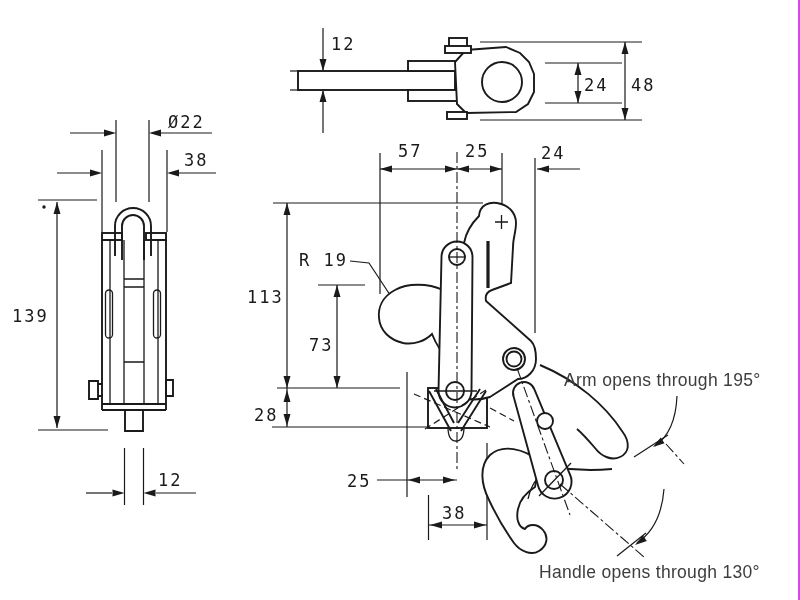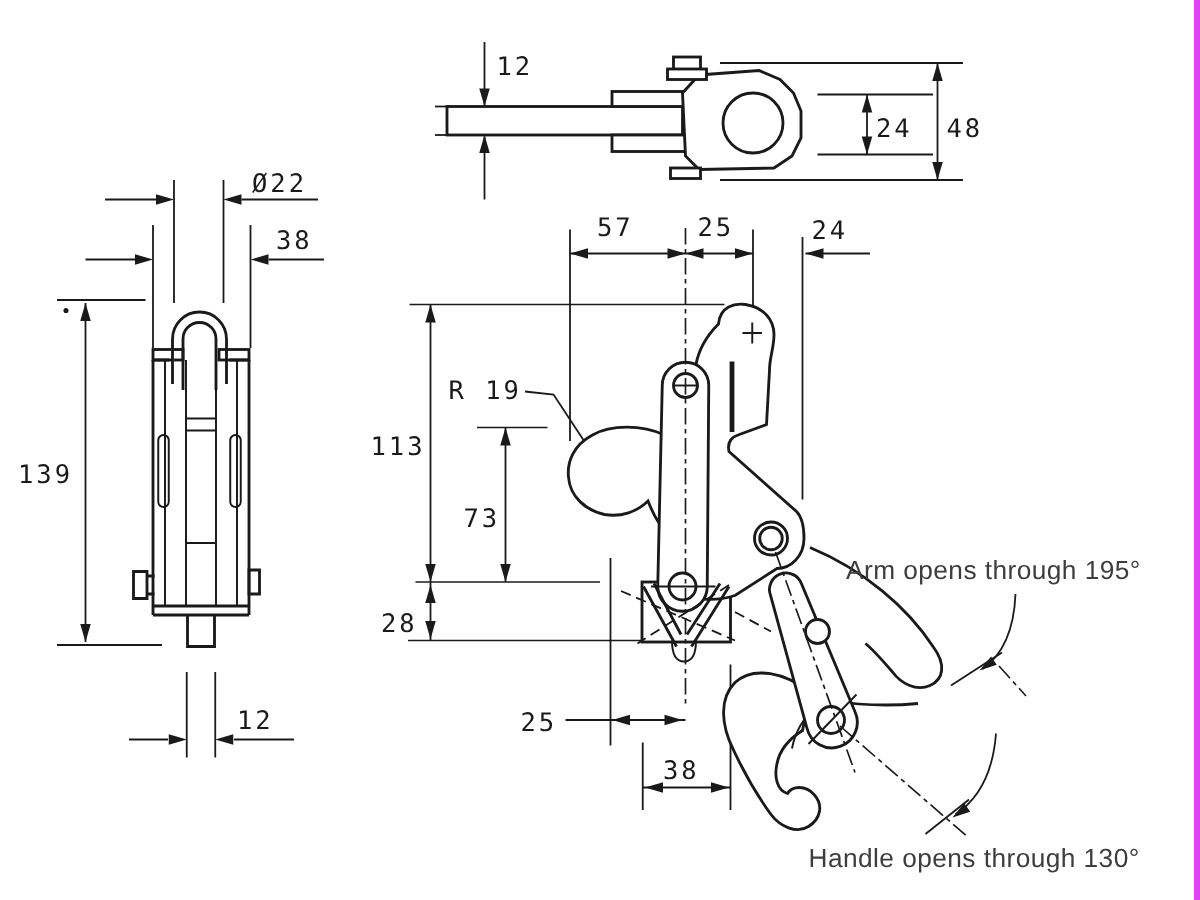--- a/index.html
+++ b/index.html
@@ -1,17 +1,17 @@
 <!DOCTYPE html>
 <html><head>
 <meta charset="utf-8">
 <style>
   html,body{margin:0;padding:0;background:#fff;}
   .page{position:relative;width:800px;height:600px;background:#ffffff;overflow:hidden;
-        border-right:4px solid #d946ef;box-sizing:border-box;
+        border-right:2px solid #d946ef;box-sizing:border-box;
         font-family:"DejaVu Sans Mono", monospace;}
   svg{display:block}
   .dimline{stroke:#1a1a1a;stroke-width:1.2;fill:none;}
   .refline{stroke:#1a1a1a;stroke-width:1.1;fill:none;}
   .part{stroke:#1a1a1a;stroke-width:1.9;fill:#ffffff;}
   .partline{stroke:#1a1a1a;stroke-width:1.9;fill:none;}
   .thinpart{stroke:#1a1a1a;stroke-width:1.3;fill:none;}
   .ctr{stroke:#1a1a1a;stroke-width:1.1;fill:none;stroke-dasharray:11 3 3 3;}
   .dash{stroke:#1a1a1a;stroke-width:1.2;fill:none;stroke-dasharray:7 4;}
   .arrow{fill:#1a1a1a;stroke:none;}

